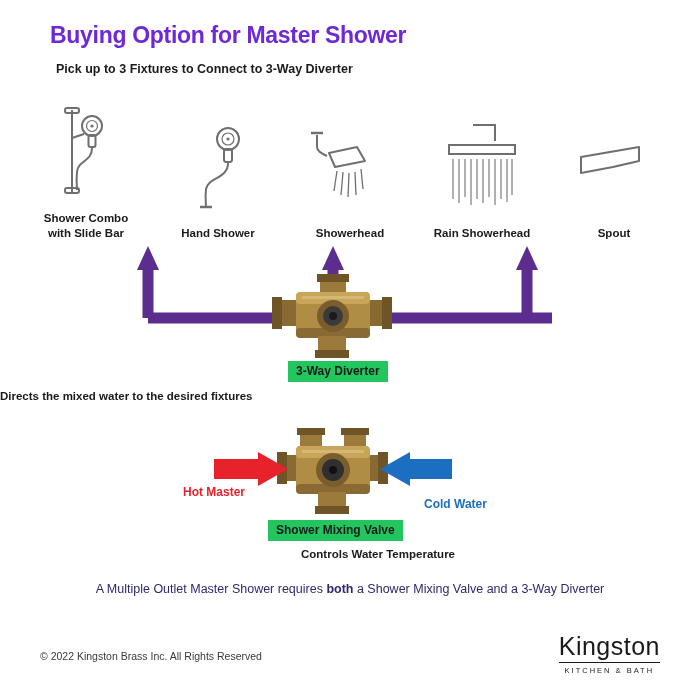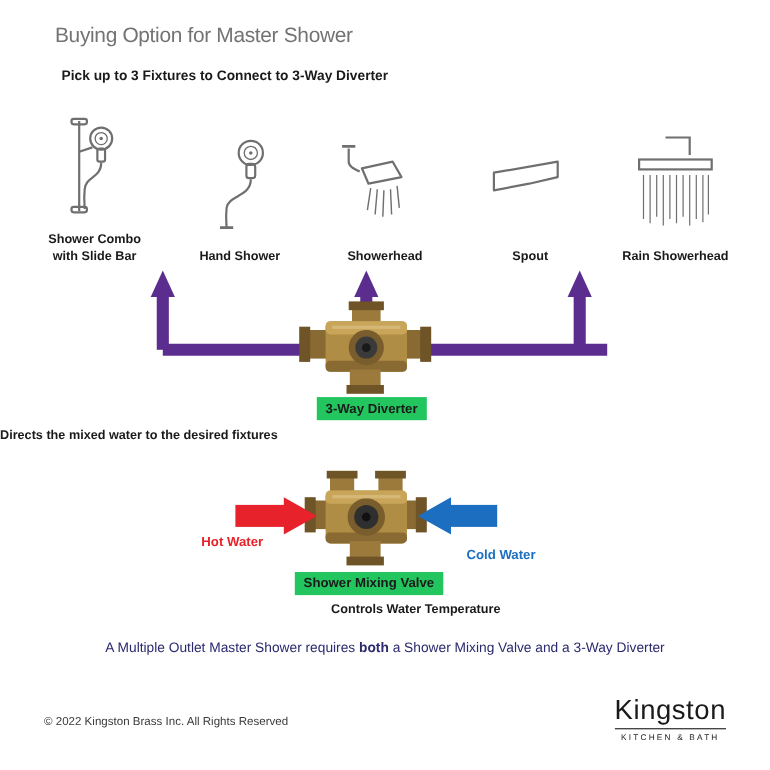--- a/index.html
+++ b/index.html
@@ -14,24 +14,24 @@
   #page {
     position: relative;
     width: 700px; height: 700px;
     background: #ffffff;
   }
 
   
   .title {
     position: absolute;
     left: 50px; top: 22px;
-    font-size: 19px;
-    font-weight: normal;
+    font-size: 23px;
+    font-weight: bold;
     letter-spacing: -0.3px;
-    color: #737373;
+    color: #6d28d9;
   }
   .subtitle {
     position: absolute;
     left: 56px; top: 62px;
     font-size: 12.5px;
     font-weight: bold;
     color: #1a1a1a;
   }
 
   
@@ -199,31 +199,20 @@
               <line x1="32" y1="54" x2="29" y2="74"></line>
               <line x1="38" y1="55" x2="36" y2="78"></line>
               <line x1="44" y1="56" x2="43" y2="80"></line>
               <line x1="50" y1="55" x2="51" y2="78"></line>
               <line x1="56" y1="52" x2="58" y2="72"></line>
             </g>
           </g>
         </svg>
       </div>
       <div class="fixture-label">Showerhead</div>
-    </div>
-
-    <div class="fixture">
-      <div class="fixture-art">
-        <svg width="90" height="100" viewBox="0 0 90 100">
-          <g stroke="#6f6f6f" fill="none" stroke-width="2" stroke-linejoin="round">
-            <path d="M12 40 L70 30 L70 44 L44 50 L12 56 Z"></path>
-          </g>
-        </svg>
-      </div>
-      <div class="fixture-label">Spout</div>
     </div>
 
     <div class="fixture">
       <div class="fixture-art">
         <svg width="110" height="100" viewBox="0 0 110 100">
           <g stroke="#6f6f6f" fill="none" stroke-width="2">
 
             <path d="M46 8 L68 8 L68 24"></path>
 
             <rect x="22" y="28" width="66" height="9"></rect>
@@ -240,20 +229,31 @@
               <line x1="74" y1="42" x2="74" y2="82"></line>
               <line x1="80" y1="42" x2="80" y2="85"></line>
               <line x1="85" y1="42" x2="85" y2="78"></line>
             </g>
           </g>
         </svg>
       </div>
       <div class="fixture-label">Rain Showerhead</div>
     </div>
 
+    <div class="fixture">
+      <div class="fixture-art">
+        <svg width="90" height="100" viewBox="0 0 90 100">
+          <g stroke="#6f6f6f" fill="none" stroke-width="2" stroke-linejoin="round">
+            <path d="M12 40 L70 30 L70 44 L44 50 L12 56 Z"></path>
+          </g>
+        </svg>
+      </div>
+      <div class="fixture-label">Spout</div>
+    </div>
+
   </div>
 
   <svg class="paths" viewBox="0 0 700 700">
 
     <path d="M148 318 L552 318" stroke="#5b2d8e" stroke-width="11" fill="none"></path>
 
     <path d="M148 318 L148 268" stroke="#5b2d8e" stroke-width="11" fill="none"></path>
     <polygon points="148,246 137,270 159,270" fill="#5b2d8e"></polygon>
 
     <path d="M333 290 L333 268" stroke="#5b2d8e" stroke-width="11" fill="none"></path>
@@ -317,21 +317,21 @@
 
     <g>
       <rect x="406" y="459" width="46" height="20" fill="#1c6fc0"></rect>
       <polygon points="380,469 410,452 410,486" fill="#1c6fc0"></polygon>
     </g>
   </svg>
 
   <div class="chip" style="left:288px; top:361px;">3-Way Diverter</div>
   <div class="caption" style="left:0; top:390px; width:628px; text-align:left;">Directs the mixed water to the desired fixtures</div>
 
-  <div class="wlabel" style="left:183px; top:485px; color:#e8222a;">Hot Water</div>
+  <div class="wlabel" style="left:183px; top:485px; color:#e8222a;">Hot Master</div>
   <div class="wlabel" style="left:424px; top:497px; color:#1c6fc0;">Cold Water</div>
 
   <div class="chip" style="left:268px; top:520px;">Shower Mixing Valve</div>
   <div class="caption" style="left:0; top:548px; width:700px; text-align:center;margin-left:28px;">Controls Water Temperature</div>
 
   <div class="footnote">
     <span>A Multiple Outlet Master Shower requires </span><b>both</b><span> a Shower Mixing Valve and a 3-Way Diverter</span>
   </div>
 
   <div class="copyright">© 2022 Kingston Brass Inc.  All Rights Reserved</div>

